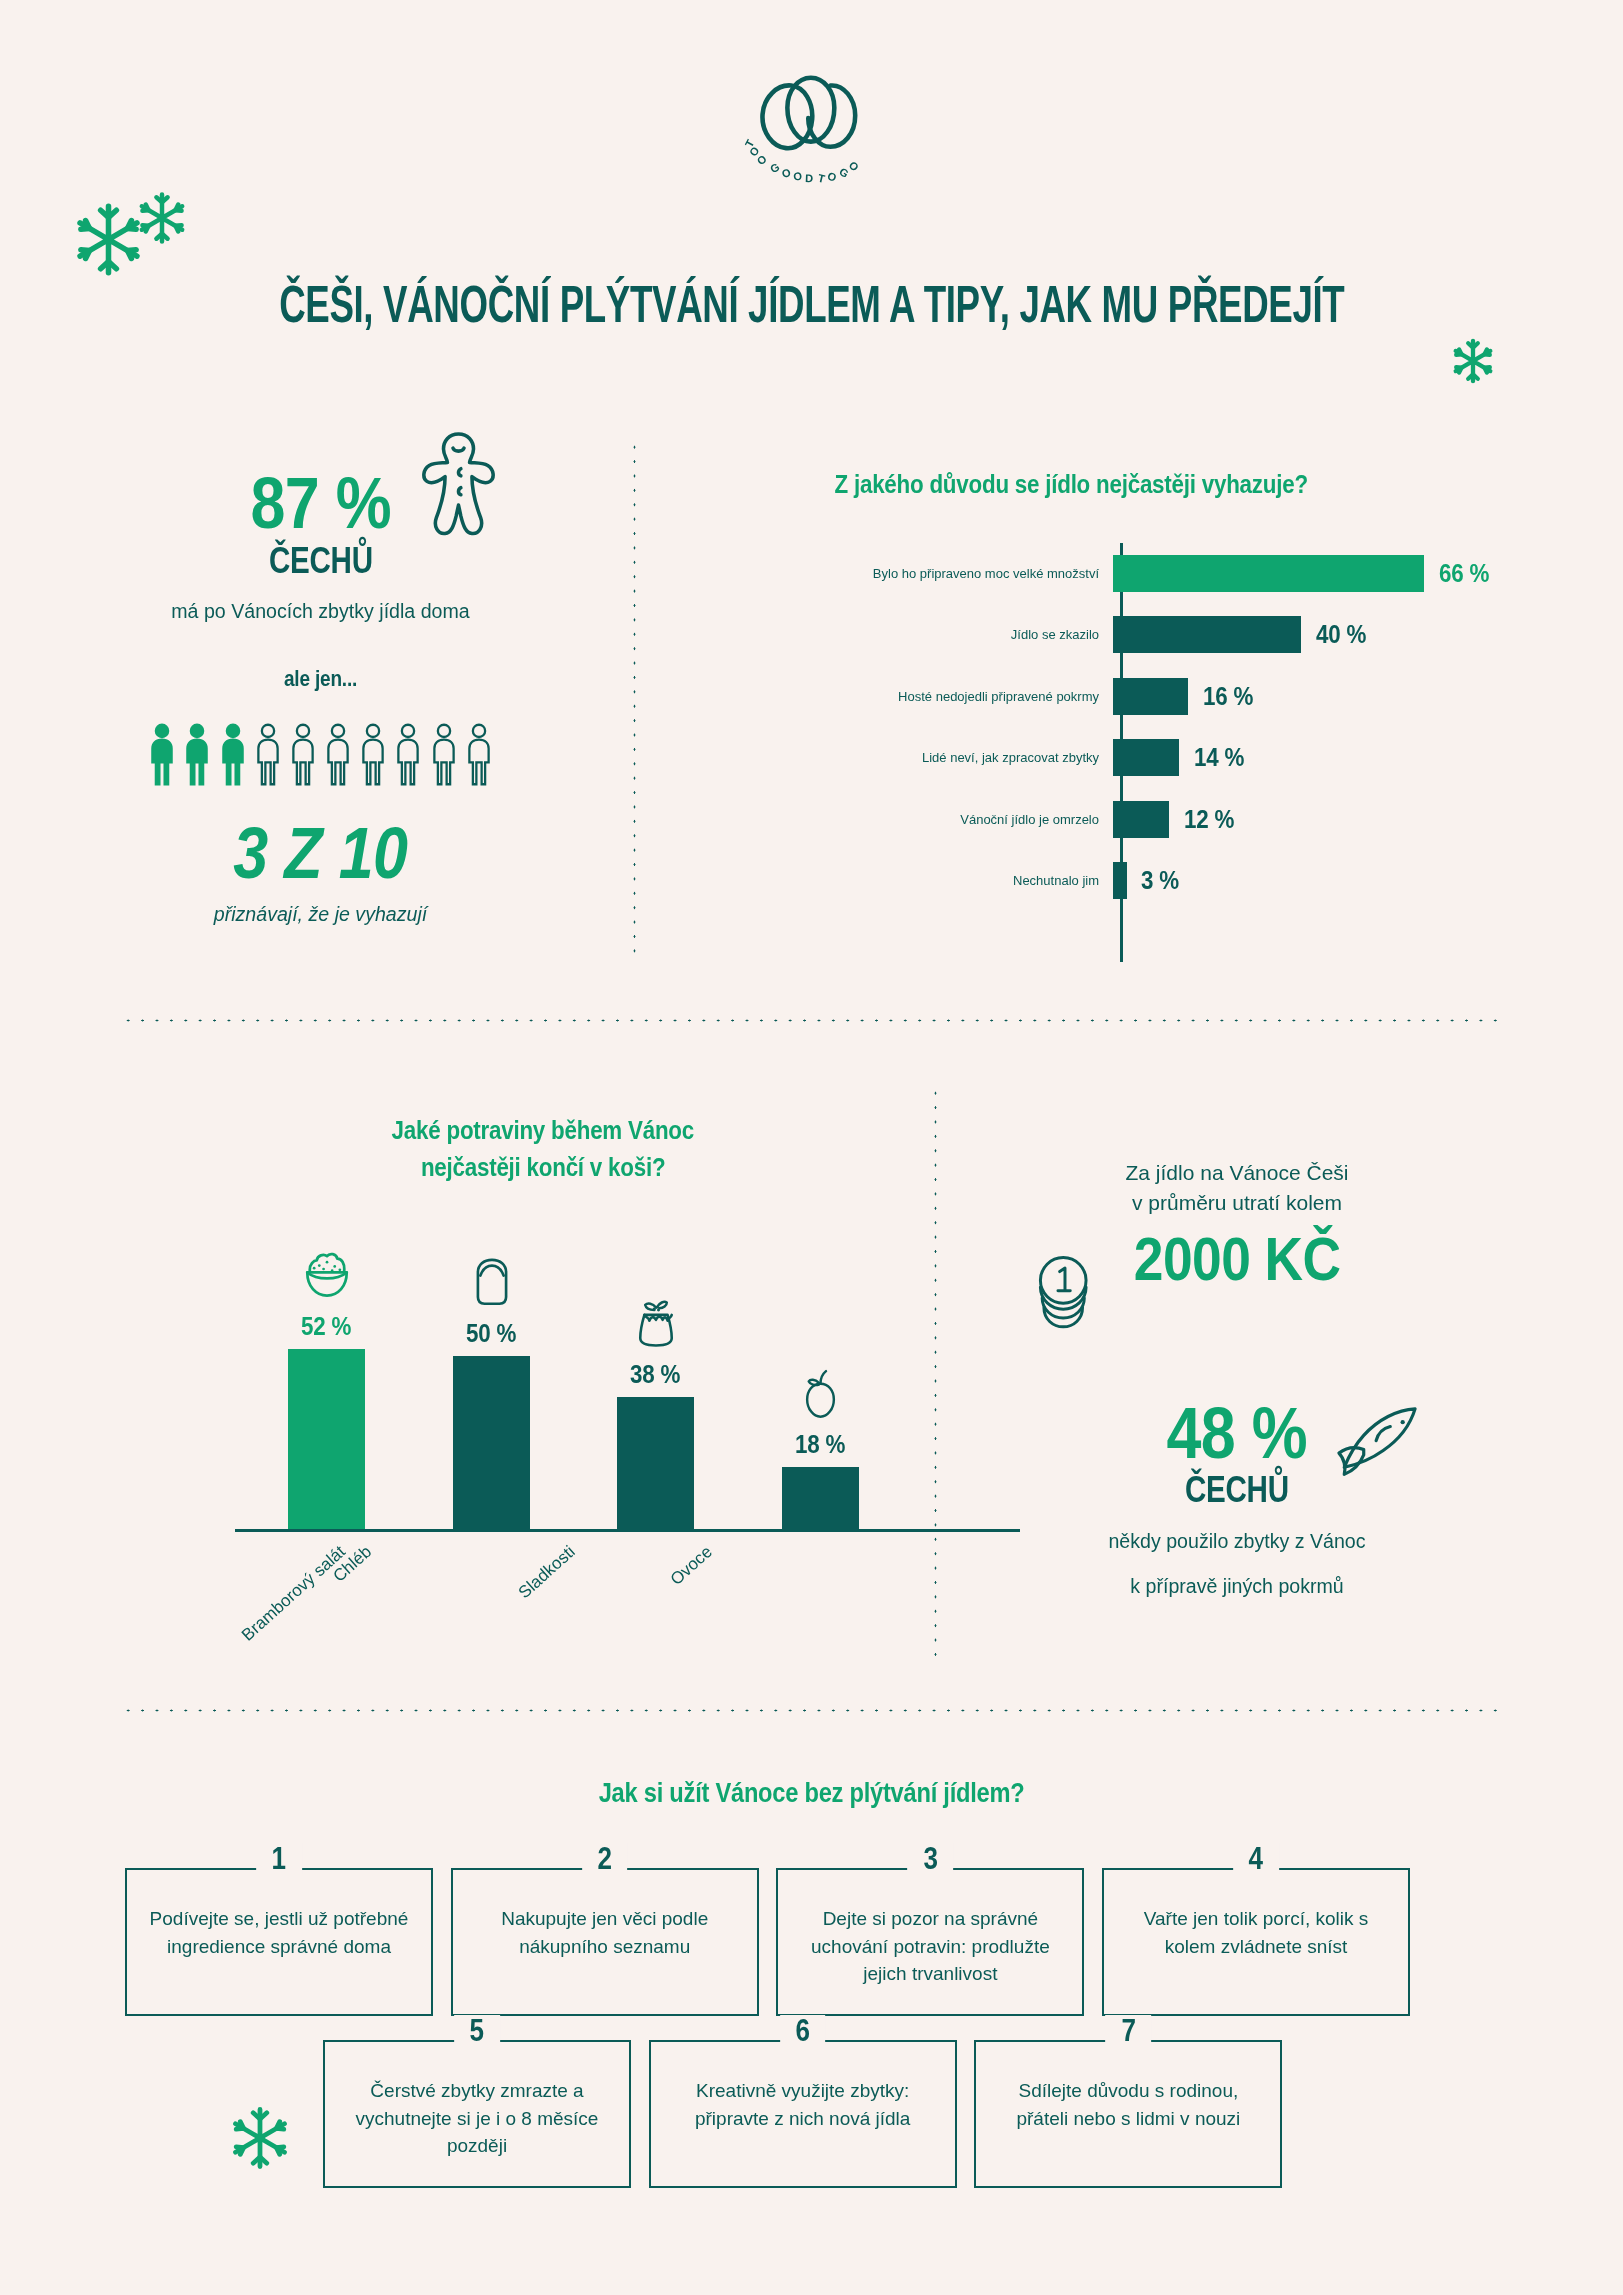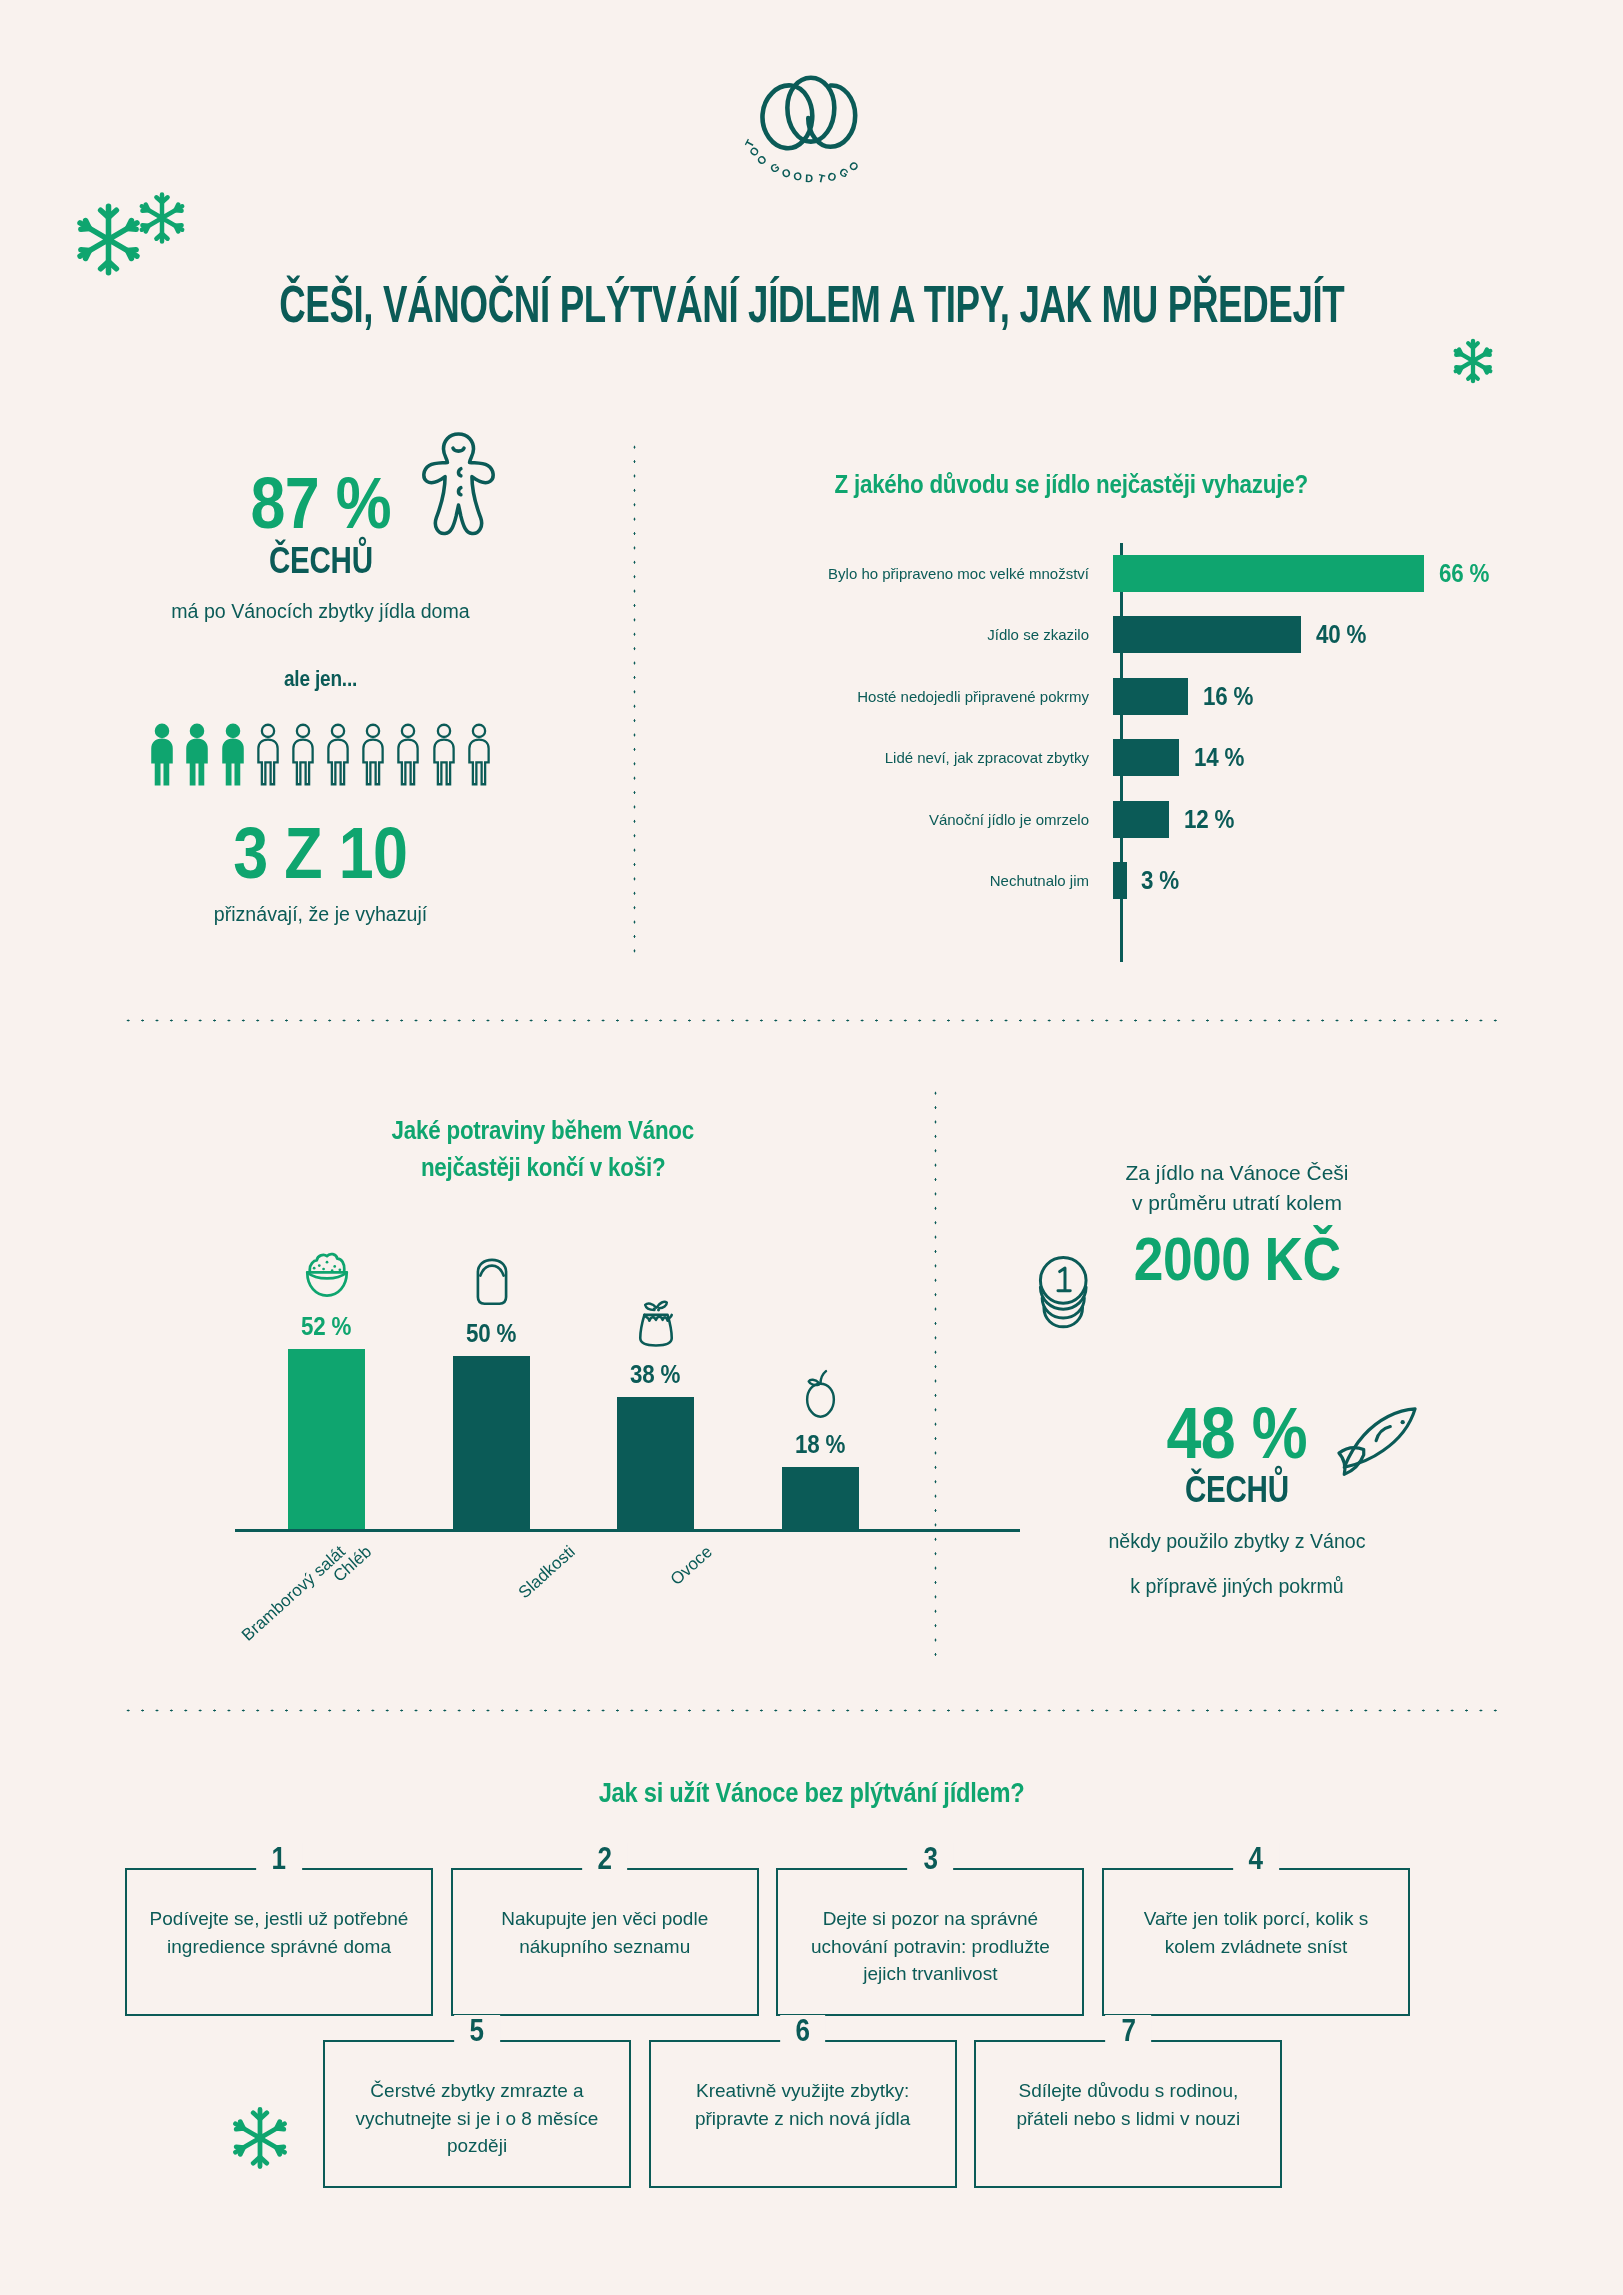--- a/index.html
+++ b/index.html
@@ -77,41 +77,41 @@
 
   #ale-jen{
     position:absolute;left:111px;top:666px;width:419px;text-align:center;
   }
   #ale-jen .cond{font-size:21.6px;color:#0b5b57;transform:scaleX(.88);}
 
   #people{
     position:absolute;left:111px;top:723px;width:419px;
     display:flex;justify-content:center;align-items:flex-end;gap:5.2px;
   }
-  #stat-310{position:absolute;left:111px;top:811px;width:419px;text-align:center;}
+  #stat-310{position:absolute;left:111px;top:811px;width:419px;text-align:center;font-style:italic;}
   #stat-310 .big{font-size:73px;color:#0fa56f;transform:scaleX(.86);}
   #stat-310 .cap{font-size:19.6px;color:#0b5b57;font-weight:400;margin-top:9.2px;}
 
   
   #hbar-title{
     position:absolute;left:646px;top:469px;width:851px;text-align:center;
   }
   #hbar-title .cond{font-size:26px;color:#0fa56f;transform:scaleX(.86);}
 
   #hbars{position:absolute;left:661px;top:543px;width:851px;height:419px;}
   #hbars .axis{
     position:absolute;left:459px;top:0;width:3.3px;height:419px;background:#0b5b57;
   }
   .hrow{
     position:absolute;left:0;width:851px;height:37px;
     display:flex;align-items:center;
   }
   .hrow .lab{
-    width:452px;text-align:right;padding-right:24px;box-sizing:border-box;
-    font-size:15px;color:#0b5b57;font-weight:400;white-space:nowrap;
+    width:452px;text-align:right;padding-right:14px;box-sizing:border-box;
+    font-size:13px;color:#0b5b57;font-weight:400;white-space:nowrap;
   }
   .hrow .bar{height:37px;background:#0b5b57;}
   .hrow.accent .bar{background:#0fa56f;}
   .hrow .val{
     margin-left:10.5px;font-size:26px;white-space:nowrap;
   }
   .hrow .val .cond{transform:scaleX(.86);font-size:26px;color:#0b5b57;}
   .hrow.accent .val .cond{color:#0fa56f;}
 
   

